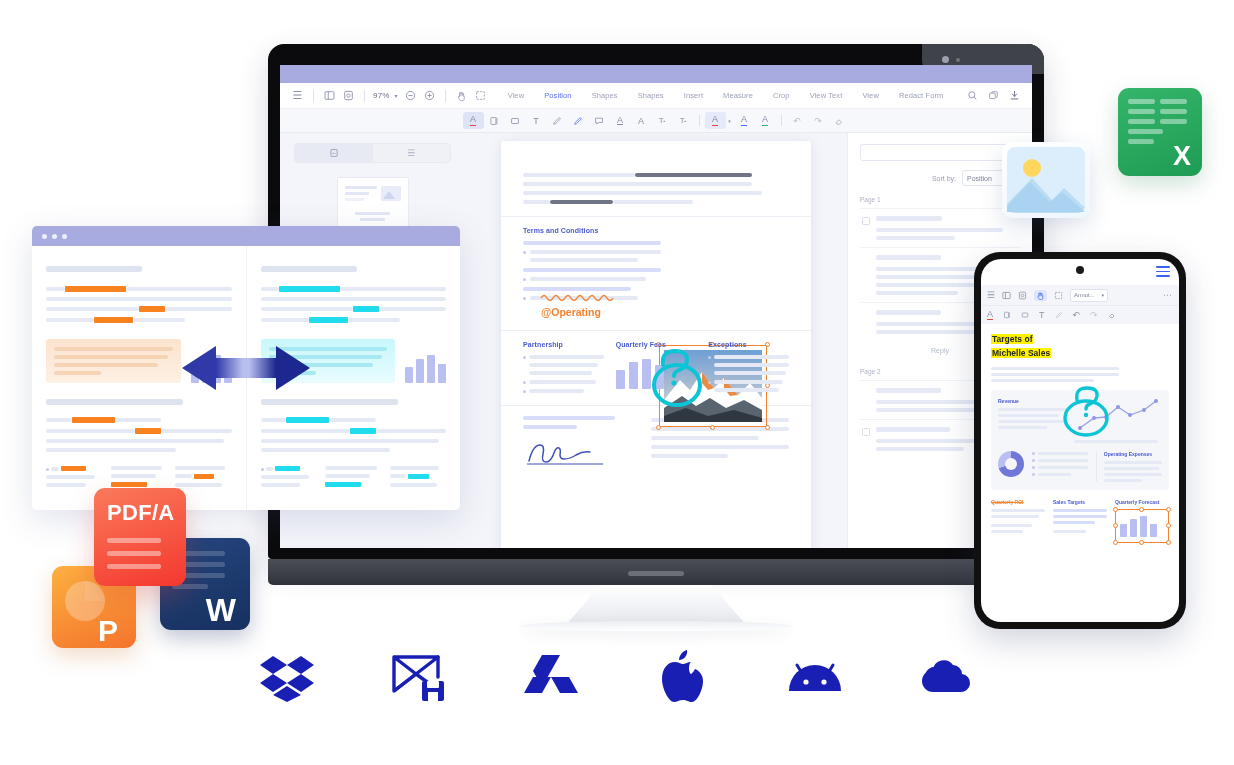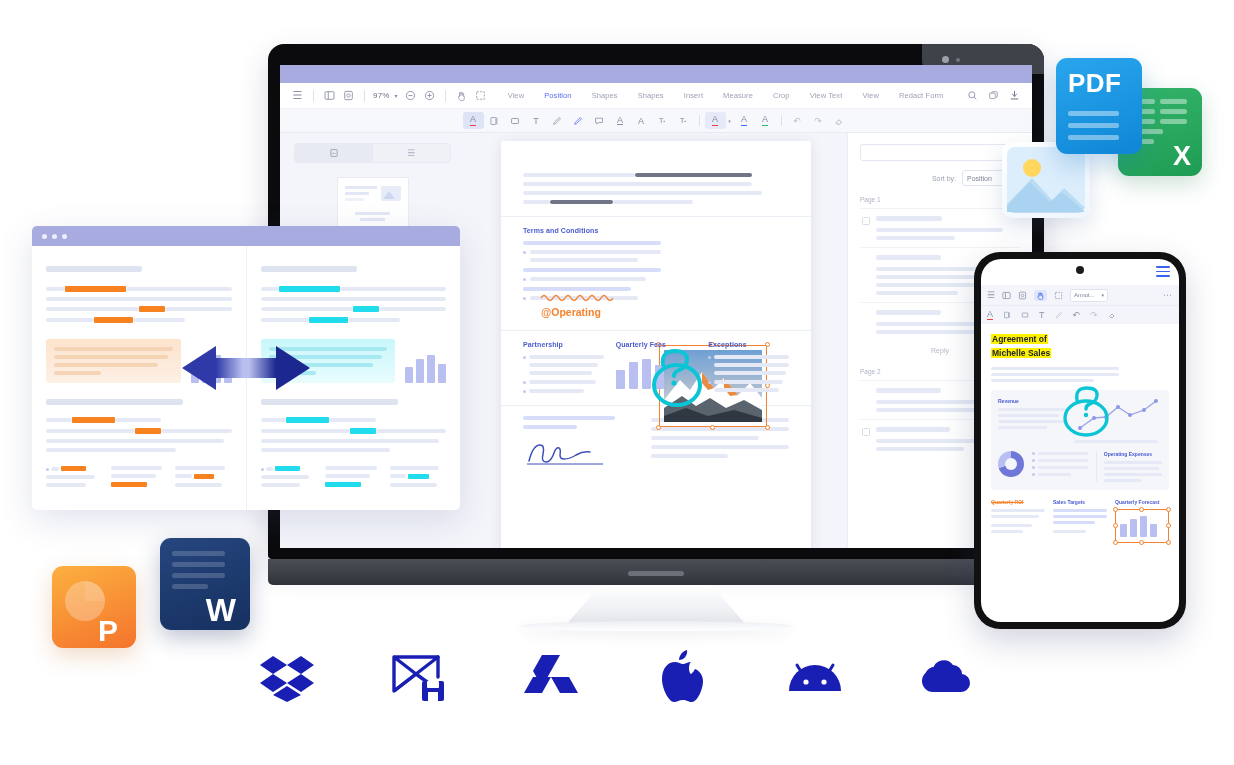--- a/index.html
+++ b/index.html
@@ -855,21 +855,21 @@
         <div class="ph-icon" style="color:#c2c7d6;">↷</div>
         <div class="ph-icon">
           <svg width="8" height="8" viewBox="0 0 16 16">
               <path d="M3 11l5-5 4 4-3 3H5z" fill="none" stroke="#8d93a8" stroke-width="1.4"></path>
             </svg>
         </div>
       </div>
 
       <div class="ph-doc">
         <div class="ph-title">
-          <span>Agreement of</span><br>
+          <span>Targets of</span><br>
           <span>Michelle Sales</span>
         </div>
         <div style="margin-top:7px;">
           <div class="ln" style="width:72%;height:3px"></div>
           <div class="ln" style="width:72%;height:3px;margin-top:3px"></div>
           <div class="ln" style="width:58%;height:3px;margin-top:3px"></div>
         </div>
 
         <div class="ph-card">
           <div style="display:flex;gap:8px;">
@@ -989,43 +989,43 @@
       </div>
     <div style="display:flex;gap:5px;margin-bottom:5px;">
         <div class="brow" style="width:42%"></div>
         <div class="brow" style="width:42%"></div>
       </div>
     <div class="brow" style="width:55%;margin-bottom:5px"></div>
     <div class="brow" style="width:40%"></div>
     <div class="bt" style="position:absolute;right:11px;bottom:6px;font-size:27px;line-height:1;">X</div>
   </div>
 
-  <div class="badge" style="left:1056px;top:58px;width:86px;height:96px;background:linear-gradient(160deg,#29a6ed 0%,#0f86d6 100%);padding:12px 12px;box-shadow:0 10px 24px rgba(20,110,190,.25);">
-    <div class="bt" style="font-size:26px;line-height:1.05;letter-spacing:.5px;">PDF</div>
-    <div class="brow" style="width:82%;margin-top:14px"></div>
-    <div class="brow" style="width:82%;margin-top:7px"></div>
-    <div class="brow" style="width:82%;margin-top:7px"></div>
-  </div>
 
   <div class="badge" style="left:52px;top:566px;width:84px;height:82px;background:linear-gradient(160deg,#fcb040 0%,#f4742c 100%);padding:10px;box-shadow:0 8px 22px rgba(200,110,40,.25);">
     <svg width="46" height="46" viewBox="0 0 46 46" style="position:absolute;left:10px;top:12px;">
       <circle cx="23" cy="23" r="20" fill="rgba(255,255,255,.28)"></circle>
       <path d="M23 3 A20 20 0 0 1 43 23 L23 23 Z" fill="rgba(255,255,255,.10)"></path>
     </svg>
     <div class="bt" style="position:absolute;right:18px;bottom:2px;font-size:30px;line-height:1;">P</div>
   </div>
 
   <div class="badge" style="left:160px;top:538px;width:90px;height:92px;background:linear-gradient(160deg,#26467f 0%,#16305f 100%);padding:13px 12px;box-shadow:0 8px 22px rgba(20,40,90,.28);">
     <div class="brow" style="width:80%;background:rgba(255,255,255,.18)"></div>
     <div class="brow" style="width:80%;margin-top:6px;background:rgba(255,255,255,.18)"></div>
     <div class="brow" style="width:80%;margin-top:6px;background:rgba(255,255,255,.18)"></div>
     <div class="brow" style="width:55%;margin-top:6px;background:rgba(255,255,255,.18)"></div>
     <div class="bt" style="position:absolute;right:14px;bottom:4px;font-size:32px;line-height:1;">W</div>
   </div>
 
+  <div class="badge" style="left:94px;top:488px;width:92px;height:98px;background:linear-gradient(160deg,#fa7a5b 0%,#f4382f 100%);padding:13px 13px;box-shadow:0 12px 26px rgba(210,60,50,.25);">
+    <div class="bt" style="font-size:22px;line-height:1.05;letter-spacing:.3px;">PDF/A</div>
+    <div class="brow" style="width:82%;margin-top:14px"></div>
+    <div class="brow" style="width:82%;margin-top:8px"></div>
+    <div class="brow" style="width:82%;margin-top:8px"></div>
+  </div>
 
   <div class="footer-icons">
     <div class="fi">
       <svg width="56" height="50" viewBox="0 0 56 50">
           <path d="M14 4 L1 13 L14 22 L28 13 Z M42 4 L28 13 L42 22 L55 13 Z M1 31 L14 22 L28 31 L14 40 Z M42 22 L55 31 L42 40 L28 31 Z M14 43 L28 34 L42 43 L28 50 Z"></path>
         </svg>
     </div>
     <div class="fi">
       <svg width="58" height="52" viewBox="0 0 58 52">
         <path d="M4 6 L4 40 L26 23 Z M4 6 L26 23 L48 6 Z" fill="none" stroke="#1a1fb4" stroke-width="3.4" stroke-linejoin="round"></path>

